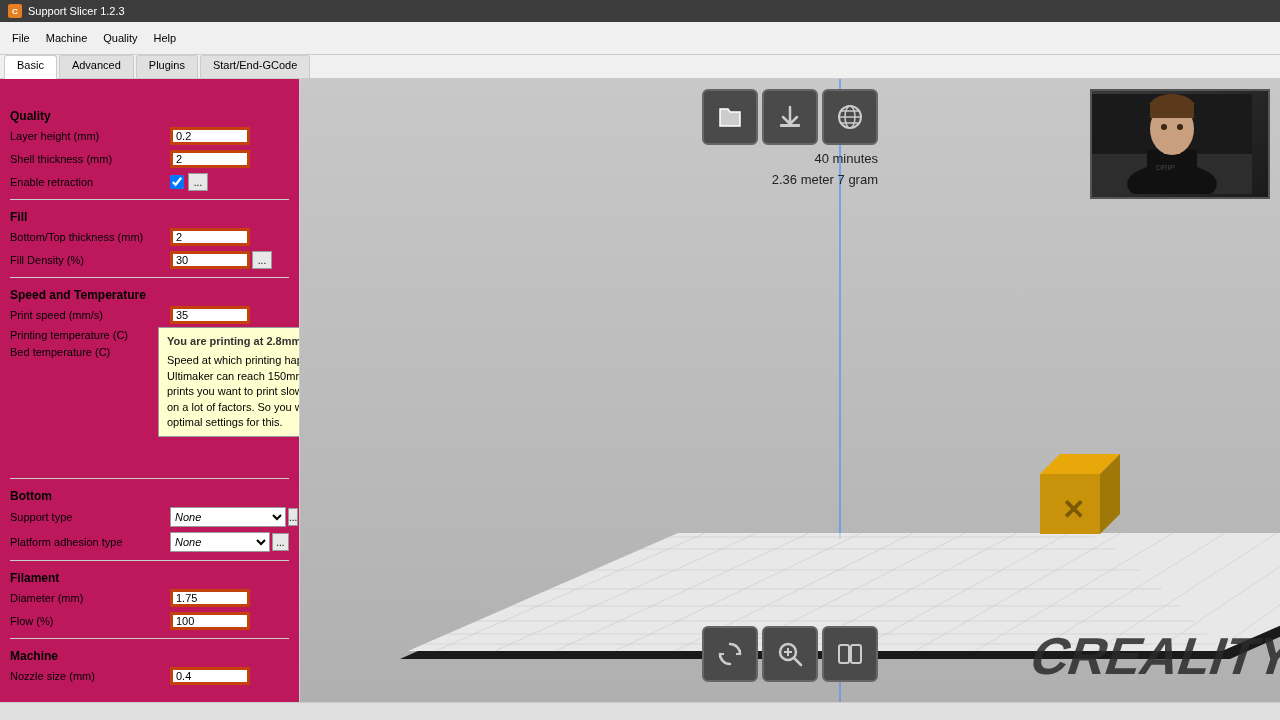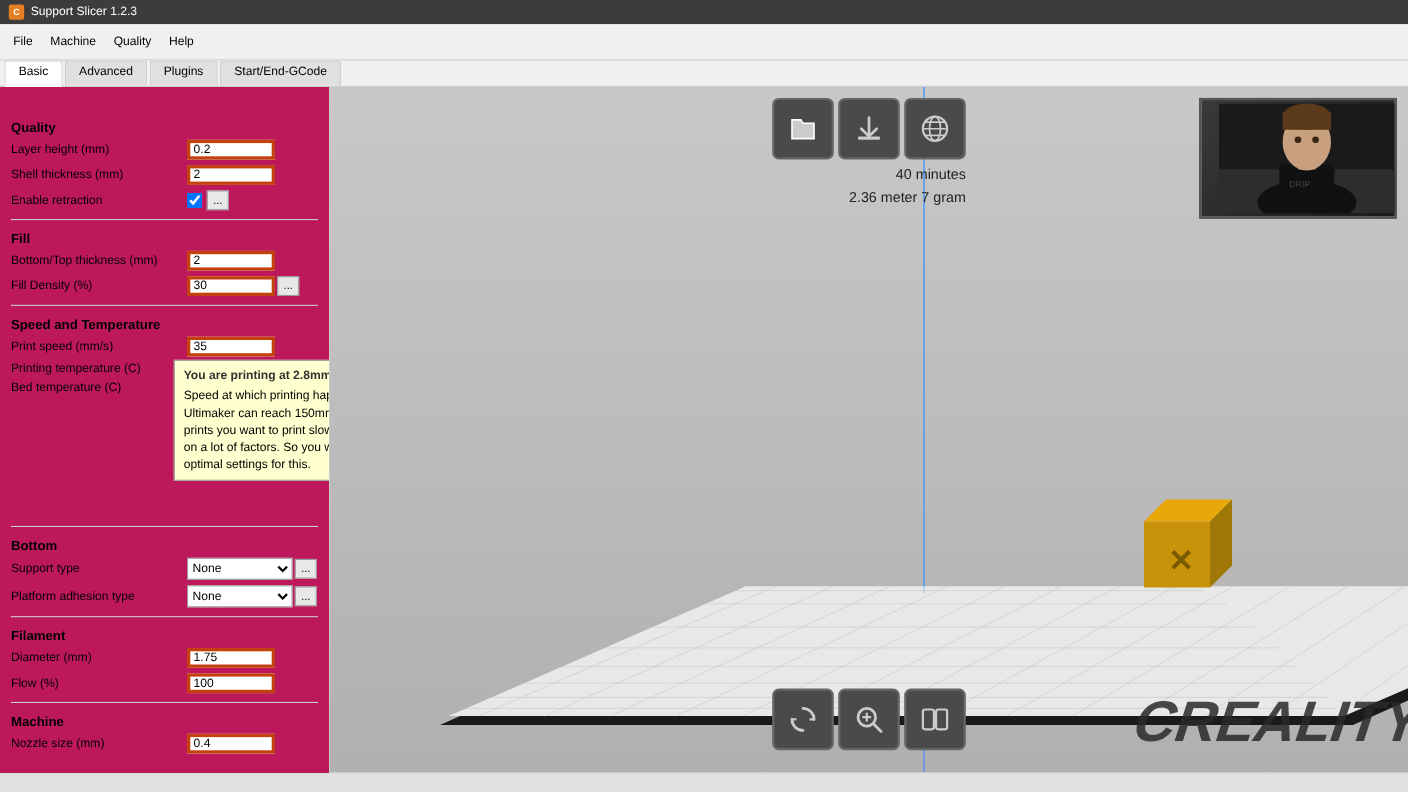--- a/index.html
+++ b/index.html
@@ -145,21 +145,22 @@
     }
 
     .form-select {
       width: 90px;
       height: 20px;
       font-size: 11px;
       border: 1px solid #999;
       background: #fff;
     }
     .form-select.wide {
-      width: 96px;
+      width: 116px;
+      font-style: italic;
     }
 
     
     #tooltip {
       position: absolute;
       background: #ffffd0;
       border: 1px solid #999;
       padding: 6px 8px;
       font-size: 11px;
       width: 290px;
@@ -230,21 +231,21 @@
       background: #222;
       border: 2px solid #555;
       overflow: hidden;
     }
     #webcam-person {
       width: 100%;
       height: 100%;
       background: linear-gradient(135deg, #3a3a3a 0%, #1a1a1a 100%);
       display: flex;
       align-items: center;
-      justify-content: flex-end;
+      justify-content: flex-start;
       color: #888;
       font-size: 11px;
     }
 
     
     #grid-canvas {
       position: absolute;
       top: 0; left: 0;
       width: 100%;
       height: 100%;

